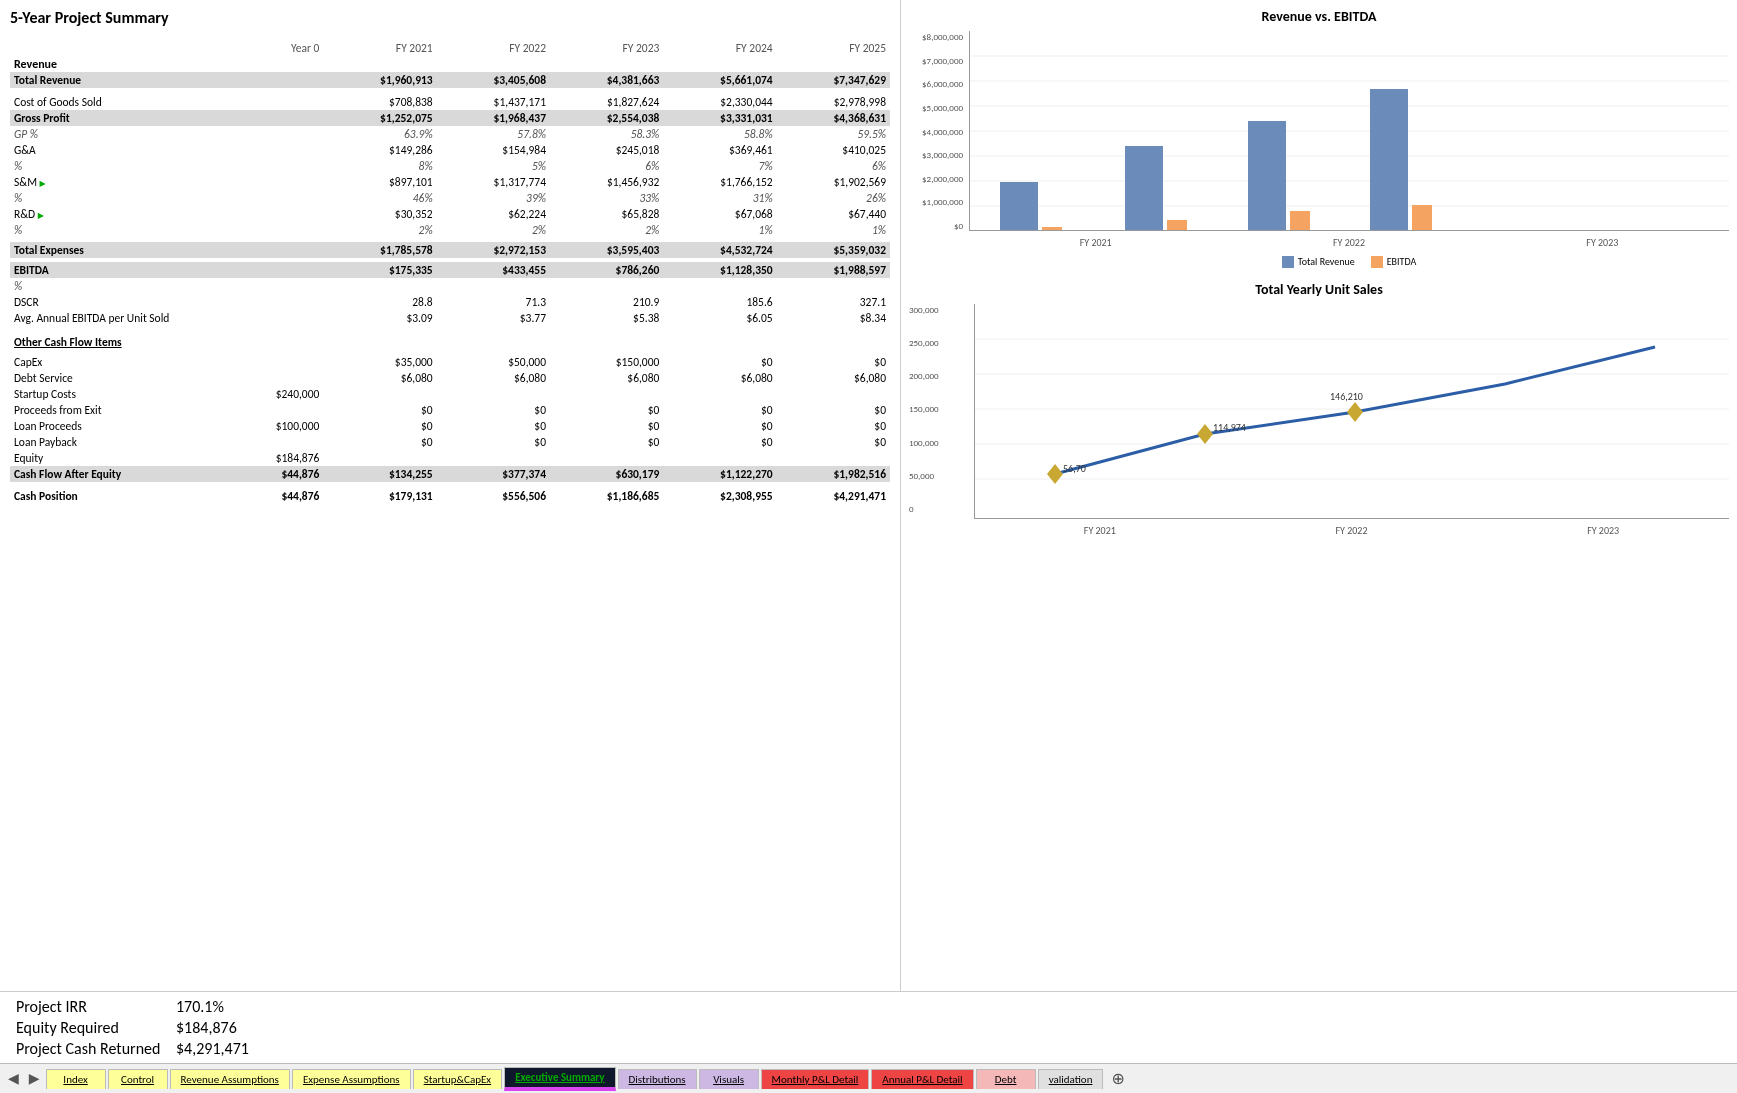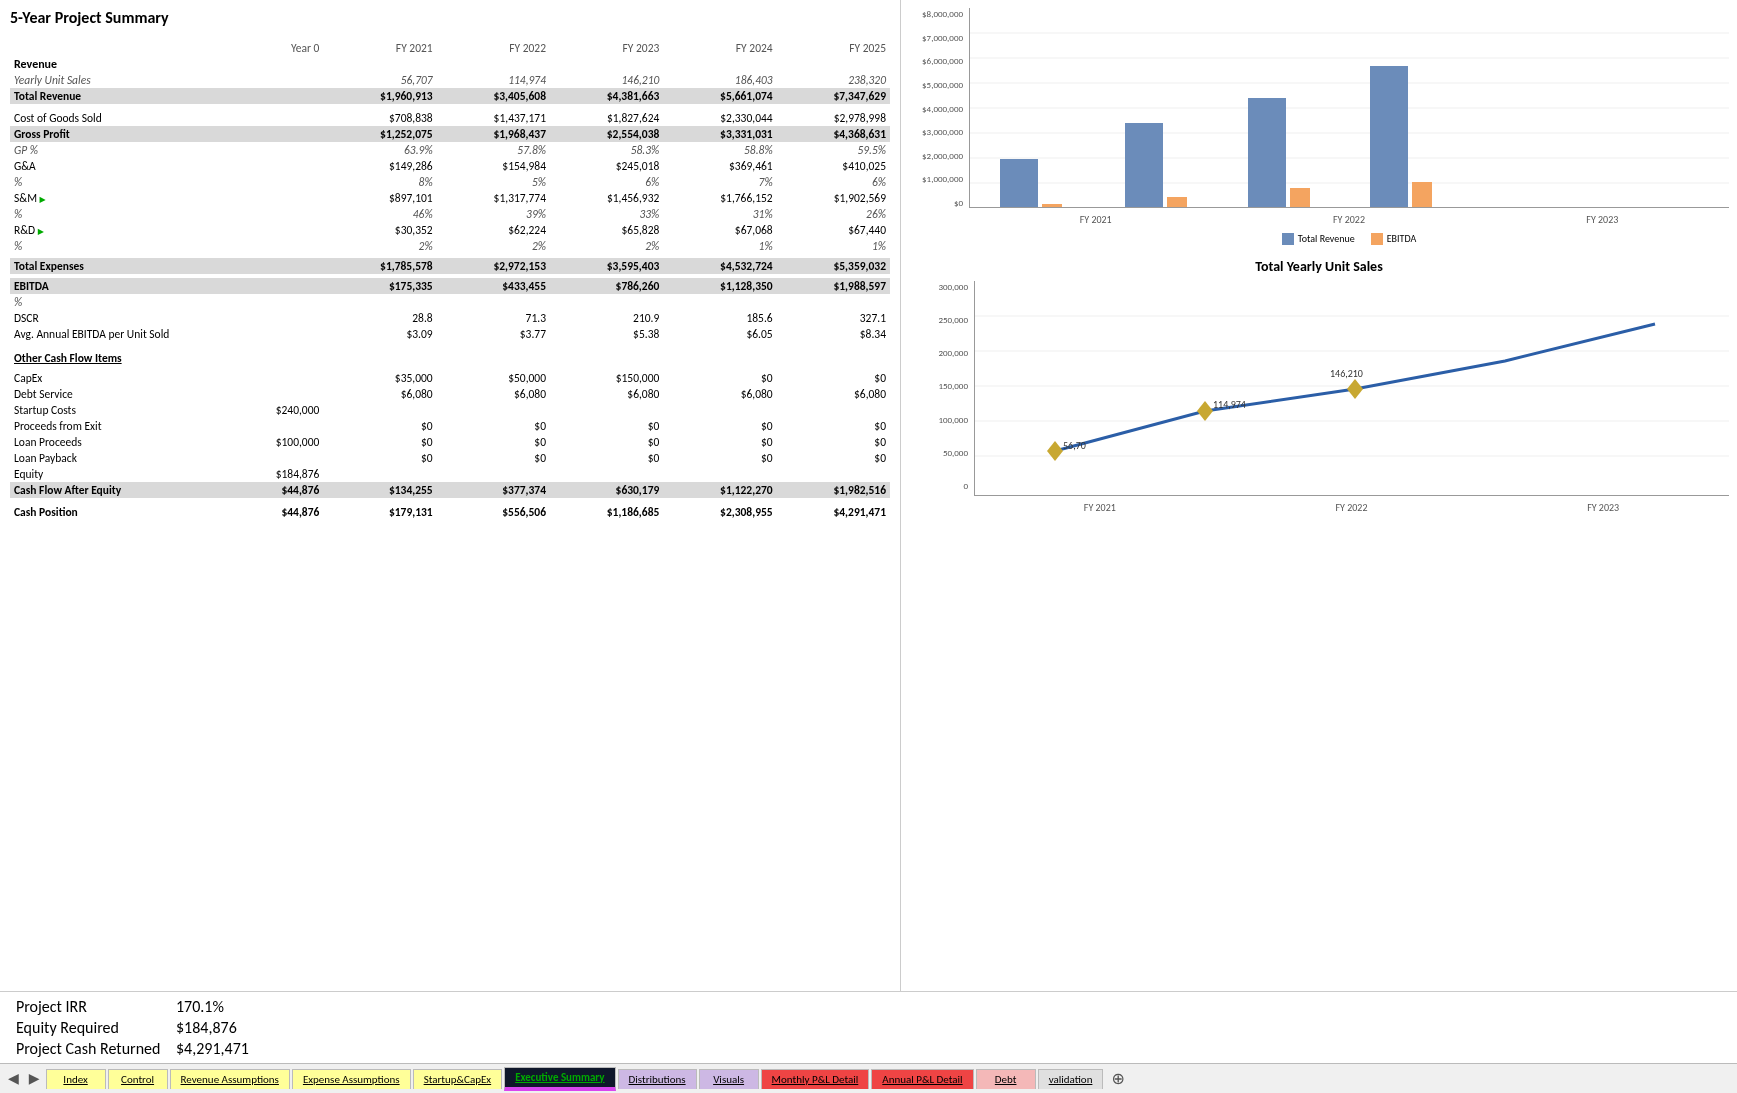--- a/index.html
+++ b/index.html
@@ -74,29 +74,20 @@
             <td>FY 2022</td>
             <td>FY 2023</td>
             <td>FY 2024</td>
             <td>FY 2025</td>
           </tr>
 
           <tr>
             <td class="section-label" colspan="7">Revenue</td>
           </tr>
 
-          <tr class="row-italic">
-            <td>Yearly Unit Sales</td>
-            <td></td>
-            <td>56,707</td>
-            <td>114,974</td>
-            <td>146,210</td>
-            <td>186,403</td>
-            <td>238,320</td>
-          </tr>
 
           <tr class="row-bold row-gray-bg">
             <td>Total Revenue</td>
             <td></td>
             <td>$1,960,913</td>
             <td>$3,405,608</td>
             <td>$4,381,663</td>
             <td>$5,661,074</td>
             <td>$7,347,629</td>
           </tr>
@@ -344,20 +335,21 @@
             <td>$2,308,955</td>
             <td>$4,291,471</td>
           </tr>
         </tbody>
       </table>
     </div>
 
     <div class="right-panel">
 
       <div class="chart-container">
+        <div class="chart-title">Revenue vs. EBITDA</div>
         <div style="position:relative; height:240px; padding-left:60px;">
           
           <div style="position:absolute;left:0;top:0;height:200px;display:flex;flex-direction:column;justify-content:space-between;font-size:9px;color:#555;width:58px;text-align:right;padding-right:4px;">
             <span>$8,000,000</span>
             <span>$7,000,000</span>
             <span>$6,000,000</span>
             <span>$5,000,000</span>
             <span>$4,000,000</span>
             <span>$3,000,000</span>
             <span>$2,000,000</span>
@@ -404,21 +396,21 @@
               <span>EBITDA</span>
             </div>
           </div>
         </div>
       </div>
 
       <div class="chart-container" style="margin-top:10px;">
         <div class="chart-title">Total Yearly Unit Sales</div>
         <div style="position:relative; height:250px; padding-left:65px;">
           
-          <div style="position:absolute;left:0;top:0;height:210px;display:flex;flex-direction:column;justify-content:space-between;font-size:9px;color:#555;width:63px;text-align:right;padding-right:4px;">
+          <div style="position:absolute;left:0;top:0;height:210px;display:flex;flex-direction:column;justify-content:space-between;font-size:9px;color:#555;width:63px;text-align:left;padding-right:4px;">
             <span>300,000</span>
             <span>250,000</span>
             <span>200,000</span>
             <span>150,000</span>
             <span>100,000</span>
             <span>50,000</span>
             <span>0</span>
           </div>
           
           <svg width="100%" height="215" style="border-left:1px solid #999;border-bottom:1px solid #999;">

